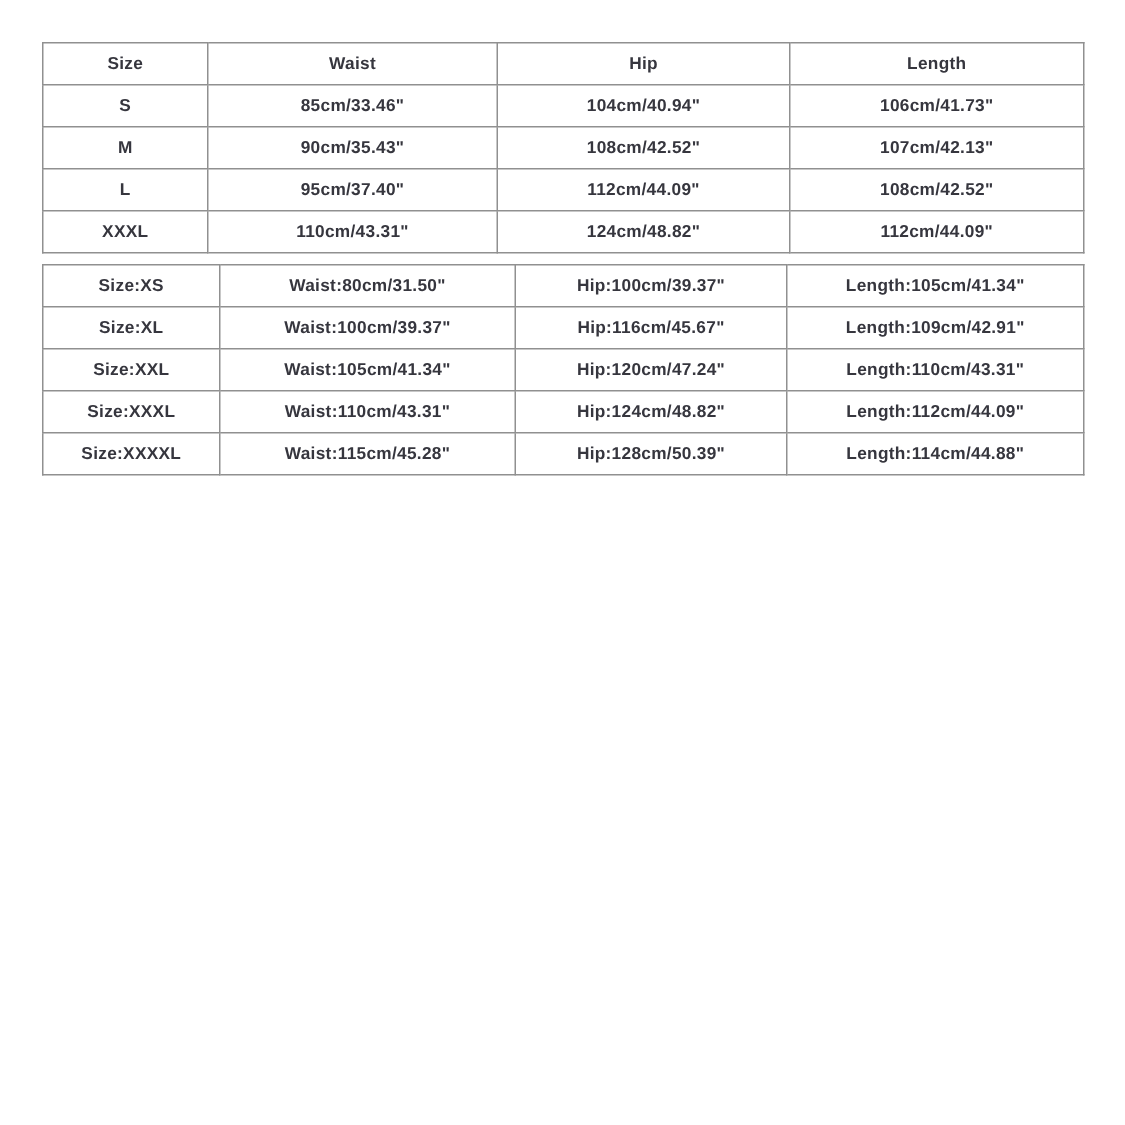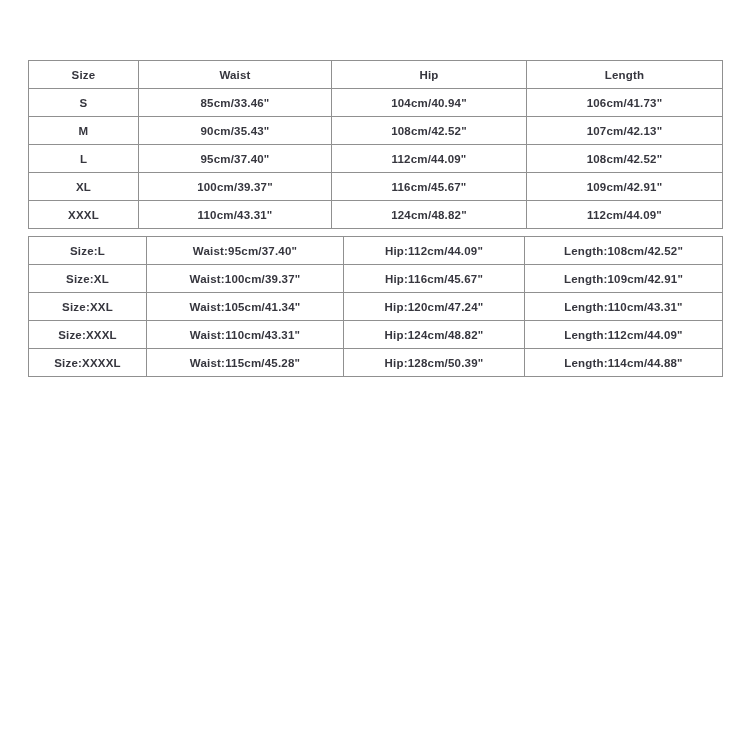--- a/index.html
+++ b/index.html
@@ -9,21 +9,20 @@
   }
   .page {
     position: relative;
     width: 750px;
     height: 750px;
     background: #ffffff;
     overflow: hidden;
   }
   .tables-wrap {
     padding: 28px 27px 16px 28px;
-    margin-top: 32px;
   }
   table.size-chart {
     border-collapse: collapse;
     table-layout: fixed;
     width: 694px;
     font-family: "Liberation Sans", sans-serif;
     font-weight: bold;
     font-size: 11.5px;
     color: #36363e;
     background: #ffffff;
@@ -90,47 +89,41 @@
           <td>108cm/42.52"</td>
           <td>107cm/42.13"</td>
         </tr>
         <tr>
           <td>L</td>
           <td>95cm/37.40"</td>
           <td>112cm/44.09"</td>
           <td>108cm/42.52"</td>
         </tr>
         <tr>
-          <td>XL</td>
-          <td>100cm/39.37"</td>
-          <td>116cm/45.67"</td>
-          <td>109cm/42.91"</td>
-        </tr>
-        <tr>
           <td>XXXL</td>
           <td>110cm/43.31"</td>
           <td>124cm/48.82"</td>
           <td>112cm/44.09"</td>
         </tr>
       </tbody>
     </table>
 
     <table class="size-chart" id="table-detailed">
       <colgroup>
         <col class="c-size">
           <col class="c-waist">
           <col class="c-hip">
           <col class="c-length">
       </colgroup>
       <tbody>
         <tr>
-          <td>Size:L</td>
-          <td>Waist:95cm/37.40"</td>
-          <td>Hip:112cm/44.09"</td>
-          <td>Length:108cm/42.52"</td>
+          <td>Size:XS</td>
+          <td>Waist:80cm/31.50"</td>
+          <td>Hip:100cm/39.37"</td>
+          <td>Length:105cm/41.34"</td>
         </tr>
         <tr>
           <td>Size:XL</td>
           <td>Waist:100cm/39.37"</td>
           <td>Hip:116cm/45.67"</td>
           <td>Length:109cm/42.91"</td>
         </tr>
         <tr>
           <td>Size:XXL</td>
           <td>Waist:105cm/41.34"</td>

